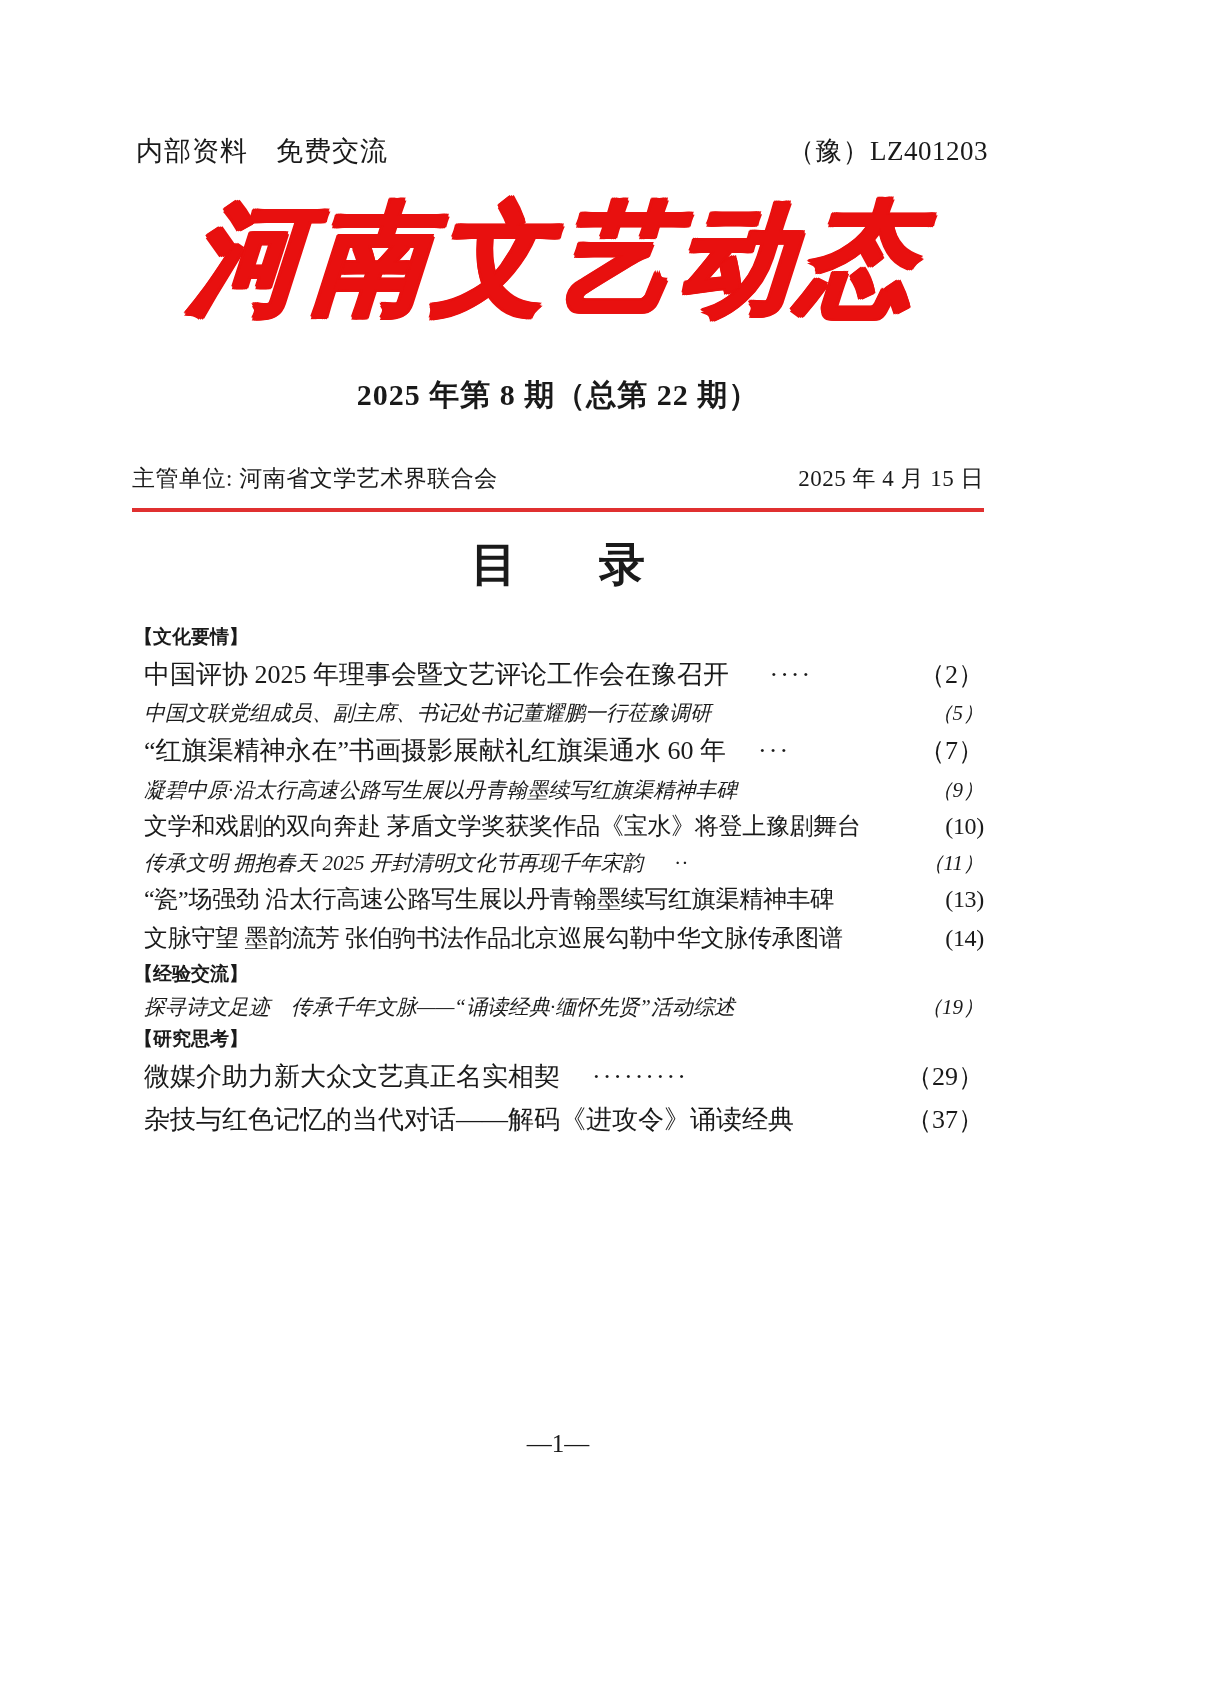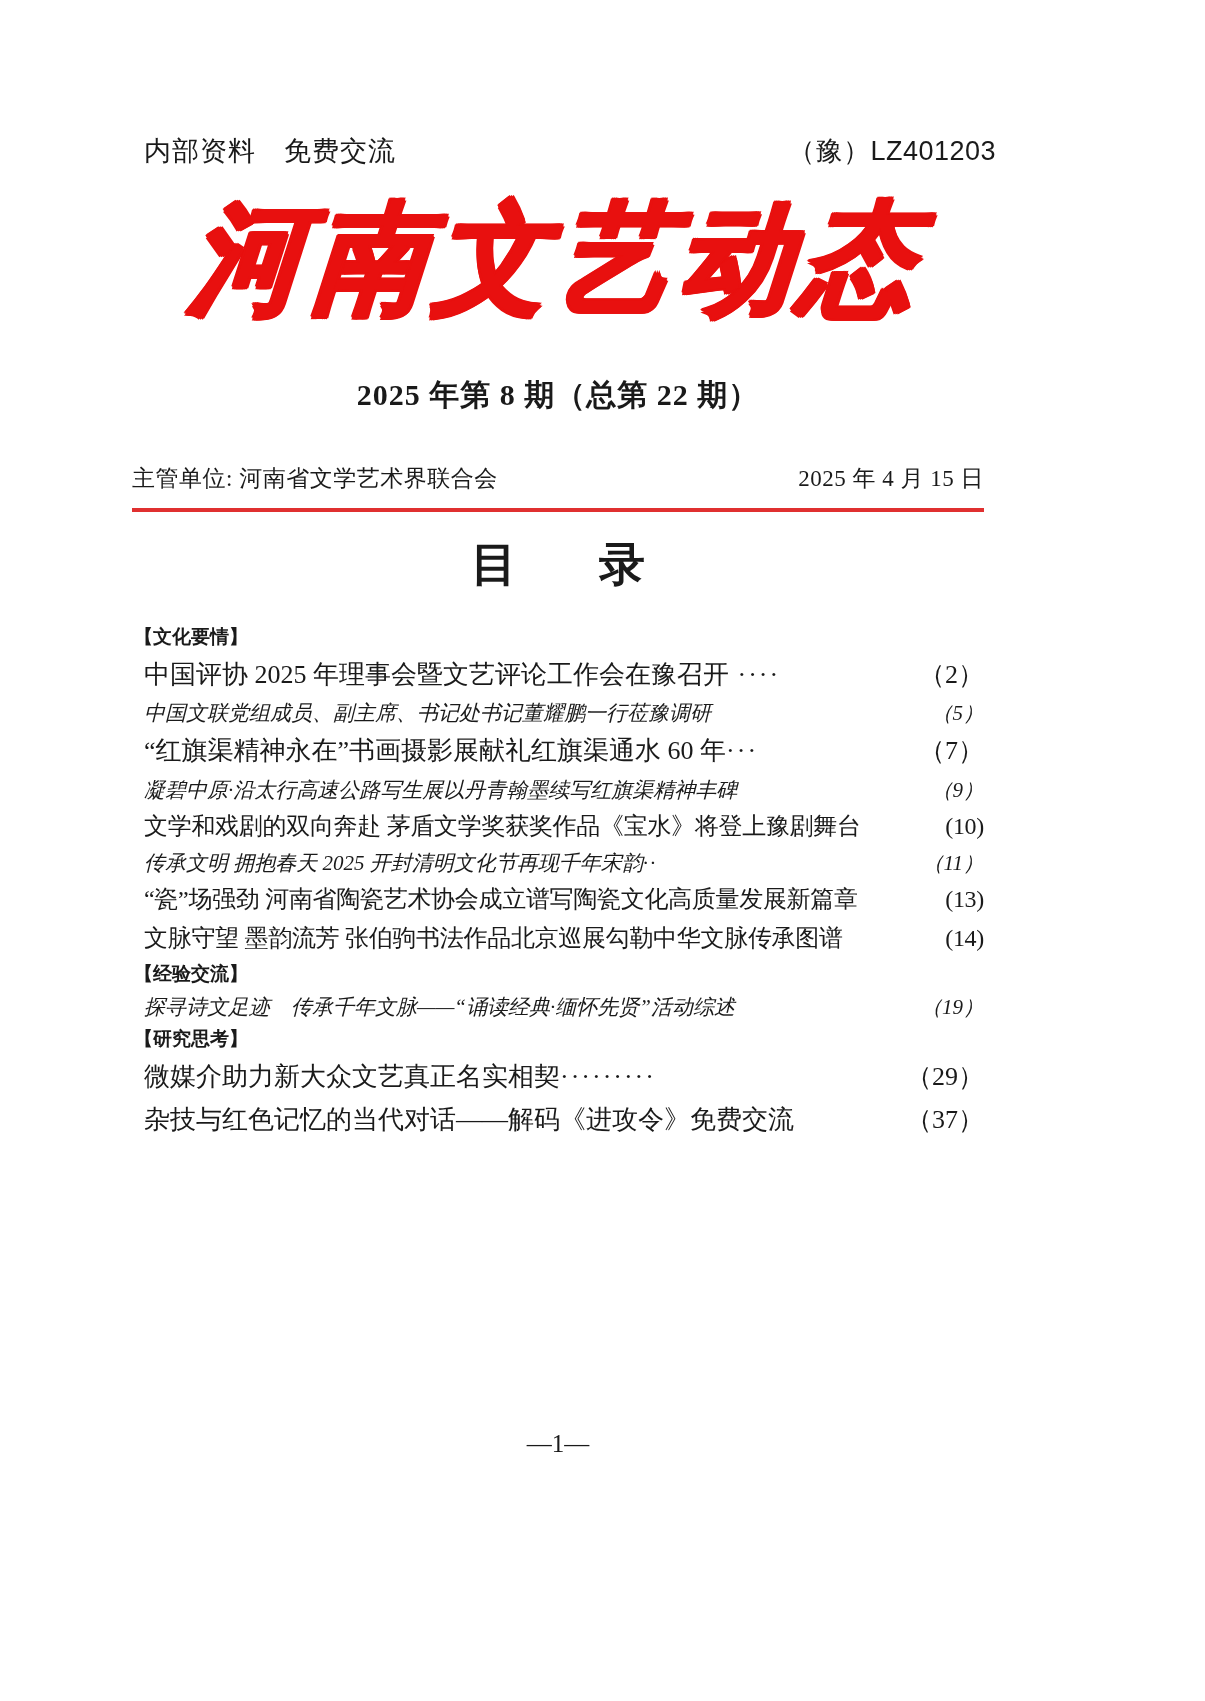--- a/index.html
+++ b/index.html
@@ -25,28 +25,28 @@
     left: 132px;
     top: 0;
     width: 852px;
     height: 100%;
   }
 
   
   .hdr-row {
     position: absolute;
     top: 133px;
-    left: 12px;
+    left: 4px;
     width: 852px;
     display: flex;
     justify-content: space-between;
     align-items: center;
     font-size: 27px;
     letter-spacing: 1px;
-    font-family: Liberation Sans, sans-serif;
+    font-family: Liberation Serif, serif;
   }
   .hdr-left {
     white-space: pre;
   }
   .hdr-right {
     white-space: pre;
     letter-spacing: 0.5px;
   }
 
   
@@ -145,20 +145,21 @@
     white-space: pre;
   }
   .entry {
     display: flex;
     align-items: baseline;
     font-size: 26px;
     line-height: 1.63;
     margin-left: 12px;
     white-space: pre;
     letter-spacing: 0;
+    gap: 32px;
   }
   .entry .etitle {
     white-space: pre;
   }
   .entry .leader {
     white-space: pre;
     letter-spacing: 2px;
   }
   .entry .epage {
     white-space: pre;
@@ -205,25 +206,25 @@
     <div class="toc-heading">目　录</div>
 
     <div class="toc" id="toc-body">
         <div class="section-title">【文化要情】</div>
         <div class="entry"><span class="etitle">中国评协 2025 年理事会暨文艺评论工作会在豫召开</span><span class="leader"> ···· </span><span class="epage">（2）</span></div>
         <div class="entry tight"><span class="etitle">中国文联党组成员、副主席、书记处书记董耀鹏一行莅豫调研</span><span class="leader"> </span><span class="epage">（5）</span></div>
         <div class="entry"><span class="etitle">“红旗渠精神永在”书画摄影展献礼红旗渠通水 60 年</span><span class="leader">··· </span><span class="epage">（7）</span></div>
         <div class="entry tight"><span class="etitle">凝碧中原·沿太行高速公路写生展以丹青翰墨续写红旗渠精神丰碑</span><span class="leader"></span><span class="epage">（9）</span></div>
         <div class="entry tighter"><span class="etitle">文学和戏剧的双向奔赴 茅盾文学奖获奖作品《宝水》将登上豫剧舞台</span><span class="leader"></span><span class="epage">(10)</span></div>
         <div class="entry tight"><span class="etitle">传承文明 拥抱春天 2025 开封清明文化节再现千年宋韵</span><span class="leader">·· </span><span class="epage">（11）</span></div>
-        <div class="entry tighter"><span class="etitle">“瓷”场强劲 河南省陶瓷艺术协会成立谱写陶瓷文化高质量发展新篇章</span><span class="leader"></span><span class="epage">(13)</span></div>
+        <div class="entry tighter"><span class="etitle">“瓷”场强劲 沿太行高速公路写生展以丹青翰墨续写红旗渠精神丰碑</span><span class="leader"></span><span class="epage">(13)</span></div>
         <div class="entry tighter"><span class="etitle">文脉守望 墨韵流芳 张伯驹书法作品北京巡展勾勒中华文脉传承图谱</span><span class="leader"></span><span class="epage">(14)</span></div>
         <div class="section-title">【经验交流】</div>
         <div class="entry tight"><span class="etitle">探寻诗文足迹　传承千年文脉——“诵读经典·缅怀先贤”活动综述</span><span class="leader"></span><span class="epage">（19）</span></div>
         <div class="section-title">【研究思考】</div>
         <div class="entry"><span class="etitle">微媒介助力新大众文艺真正名实相契</span><span class="leader">········· </span><span class="epage">（29）</span></div>
-        <div class="entry"><span class="etitle">杂技与红色记忆的当代对话——解码《进攻令》免费交流</span><span class="leader"></span><span class="epage">（37）</span></div>
+        <div class="entry"><span class="etitle">杂技与红色记忆的当代对话——解码《进攻令》诵读经典</span><span class="leader"></span><span class="epage">（37）</span></div>
       </div>
 
     <div class="footer">—1—</div>
 
   </div>
 </div>
 
 </body></html>

